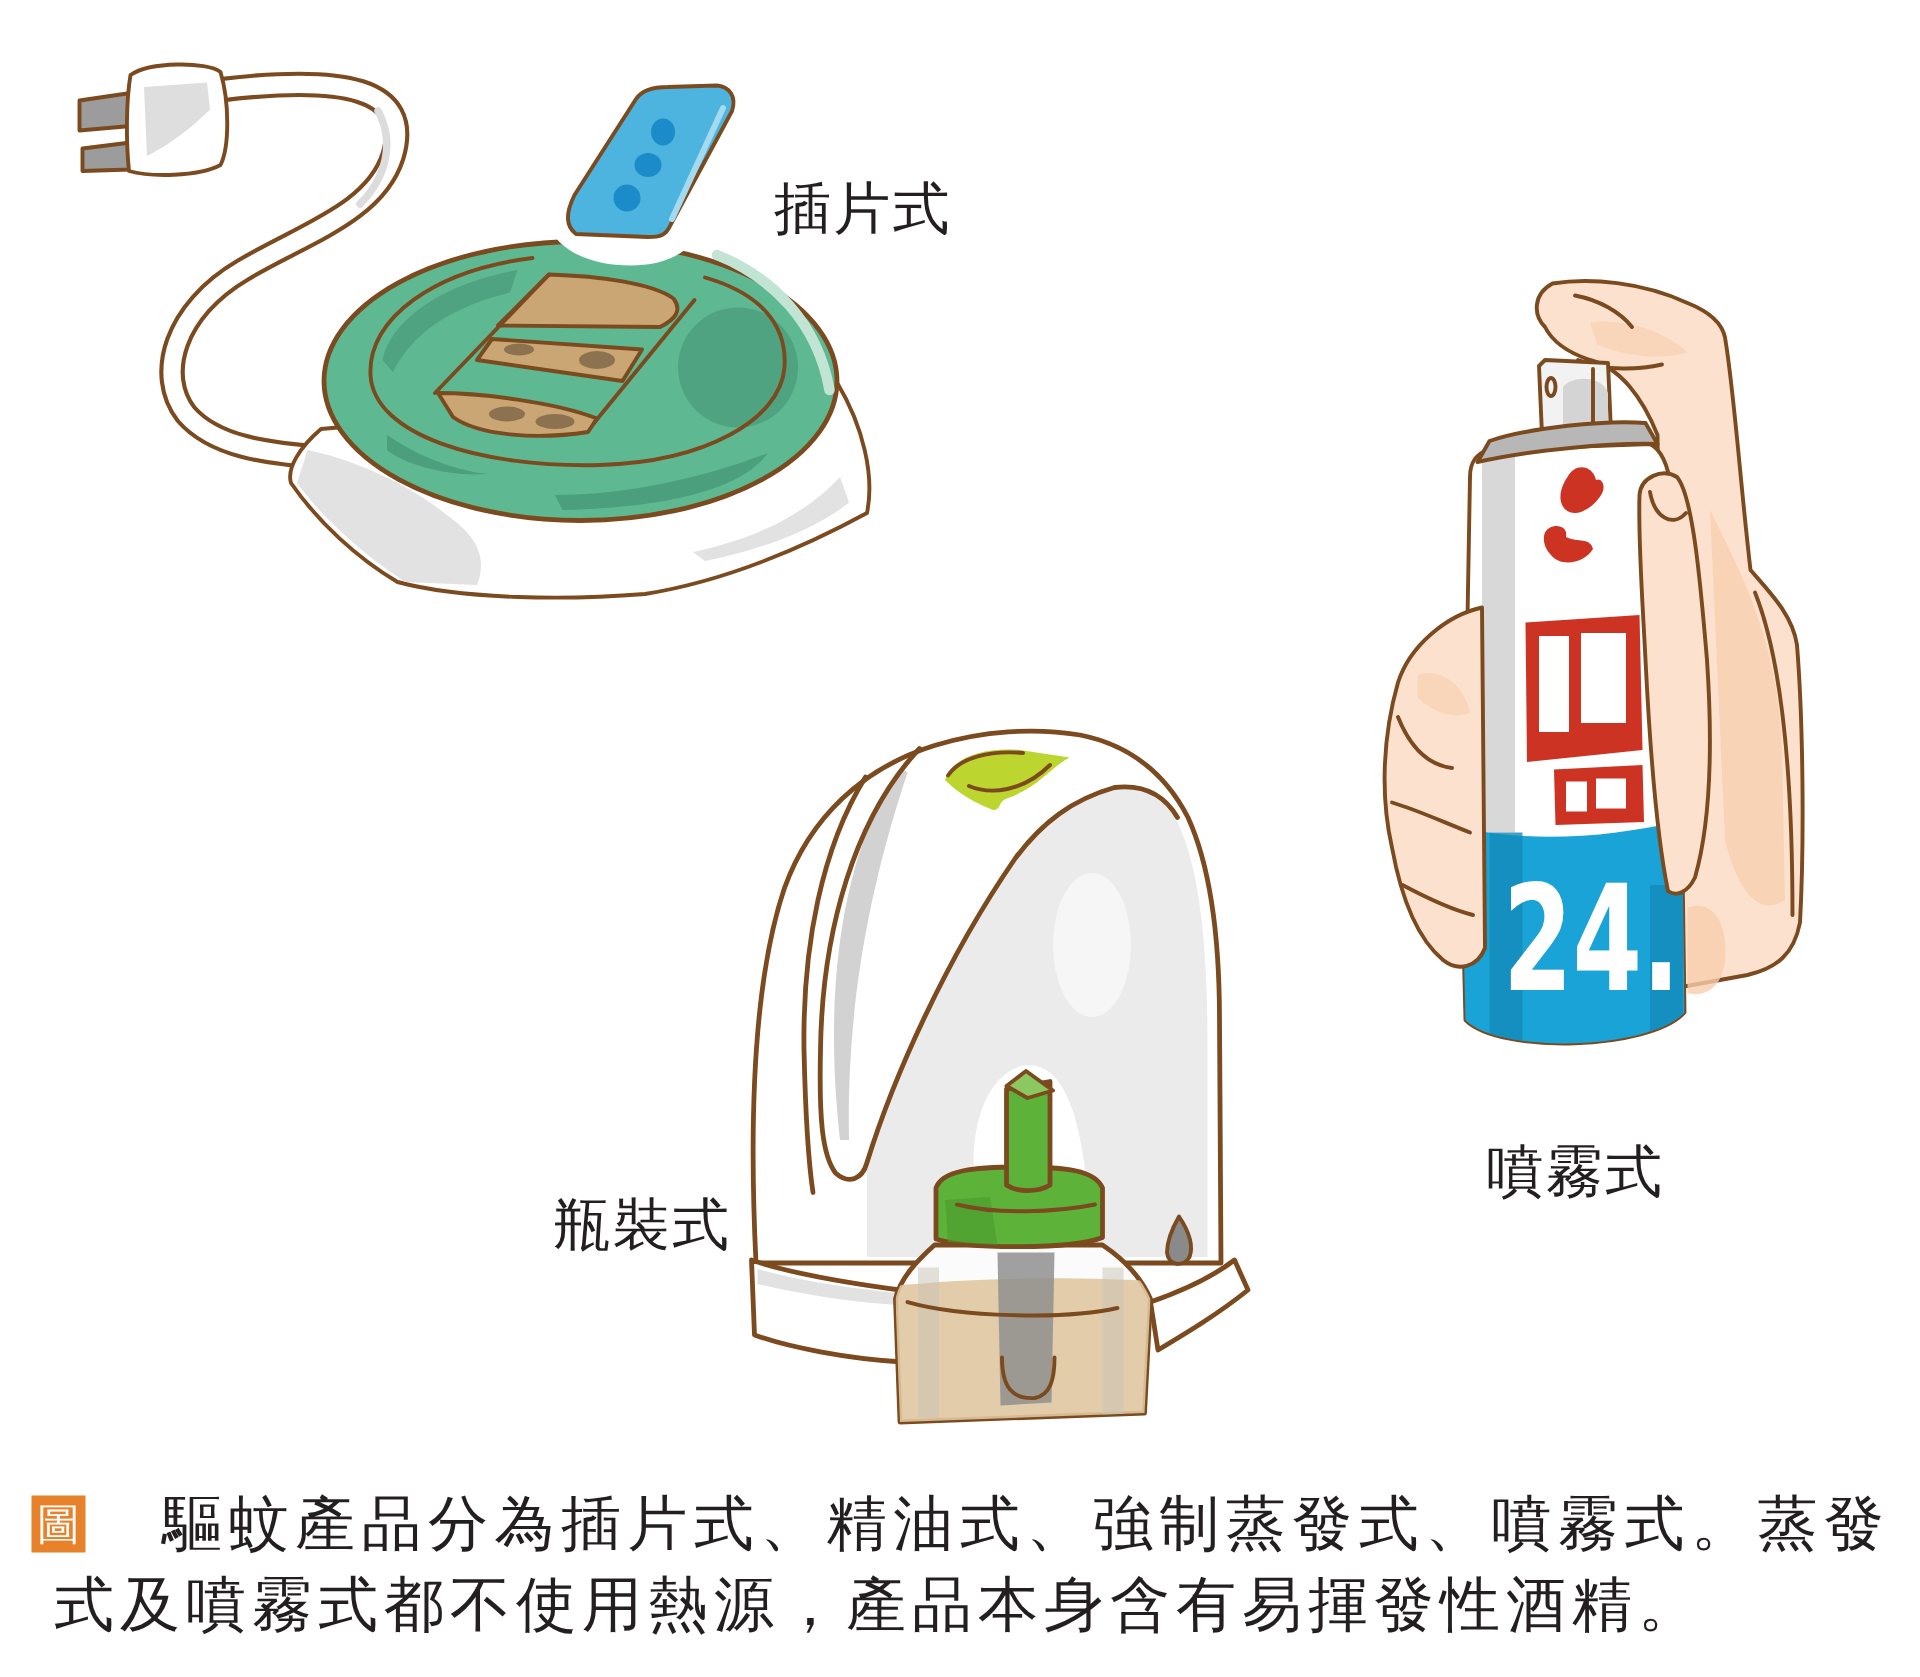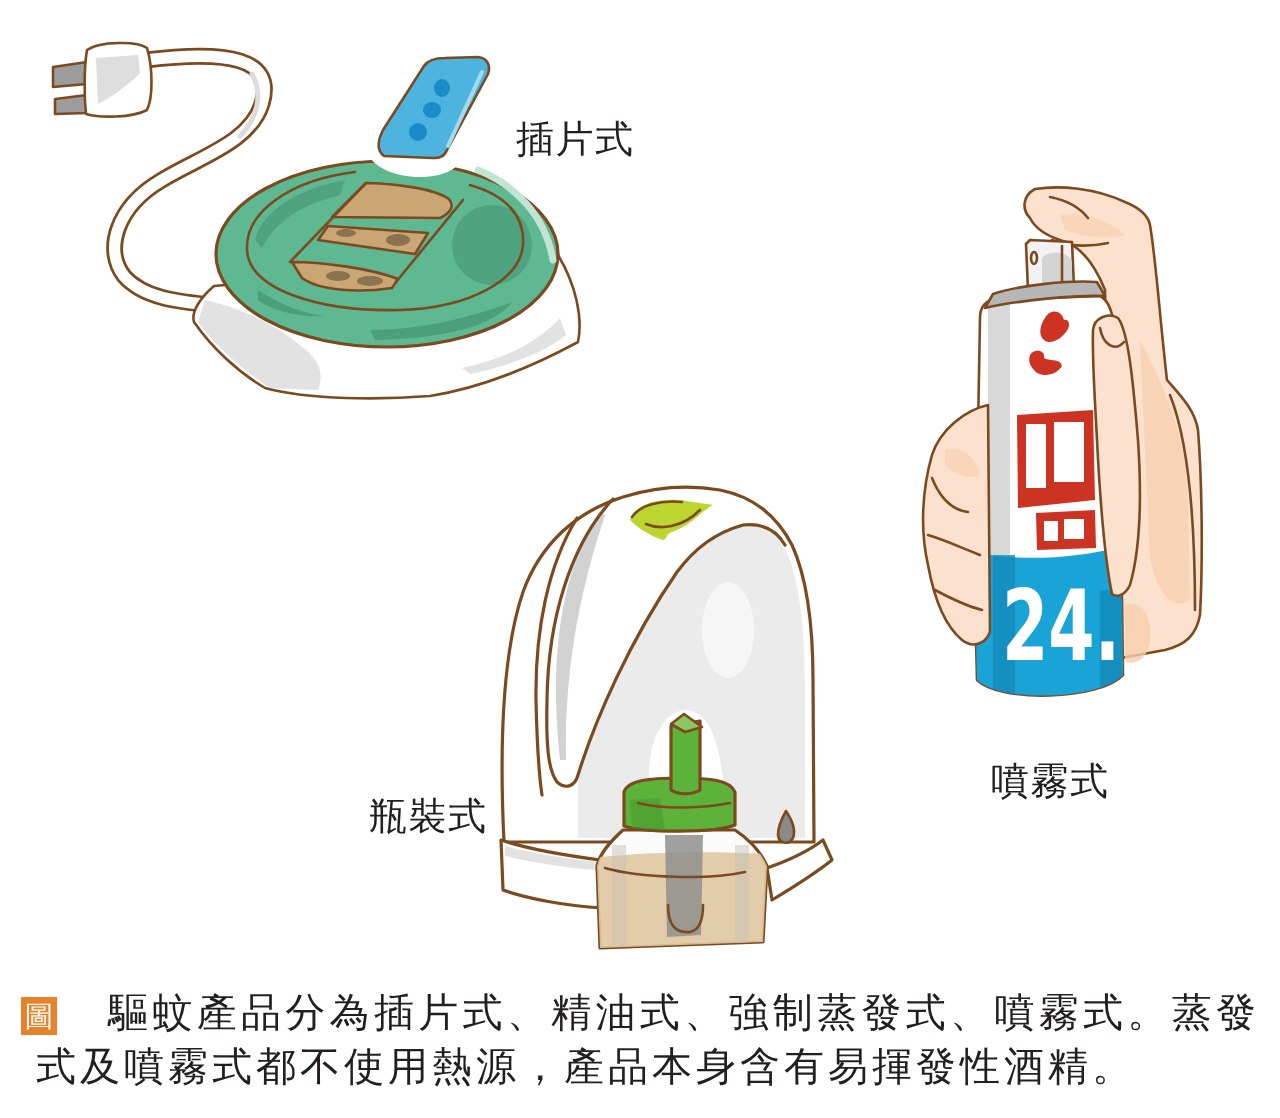--- a/index.html
+++ b/index.html
@@ -6,21 +6,21 @@
   body { width:1280px; height:1118px; position:relative; overflow:hidden;
          font-family:"DejaVu Sans", "Liberation Sans", sans-serif; color:var(--text,#231f20); }
   .art { position:absolute; left:0; top:0; }
   .label { position:absolute; font-size:38px; line-height:40px; letter-spacing:1.5px;
            white-space:nowrap; color:var(--text,#231f20); font-family:"DejaVu Sans", sans-serif; }
   .caption { position:absolute; left:0; top:0; width:1280px; height:1118px; pointer-events:none; }
   .marker { position:absolute; left:21px; top:997px; width:36px; height:38px;
             background:var(--caption-marker-orange,#e8822a); color:#ffffff;
             font-size:29px; line-height:38px; text-align:center; font-family:"DejaVu Sans", sans-serif; }
   .cap-line { position:absolute; font-size:40px; line-height:54px; white-space:nowrap;
-              font-family:Liberation Mono, monospace; color:var(--text,#231f20); }
+              font-family:Liberation Serif, serif; color:var(--text,#231f20); }
   .cap-line.l1 { left:108px; top:989px; width:1150px; text-align:justify; text-align-last:justify; letter-spacing:2px; }
   .cap-line.l2 { left:36px; top:1043px; letter-spacing:4px; }
 
   
   .o { stroke:var(--outline,#7b4a1f); stroke-width:2.6; stroke-linejoin:round; stroke-linecap:round; }
   .o3 { stroke:var(--outline,#7b4a1f); stroke-width:3.2; stroke-linejoin:round; stroke-linecap:round; }
   .nf { fill:none; }
   .fw { fill:#ffffff; }
   .fdish { fill:var(--mat-dish-green,#5eb892); }
   .fdishd { fill:var(--mat-dish-shade,#4c9f7c); }

